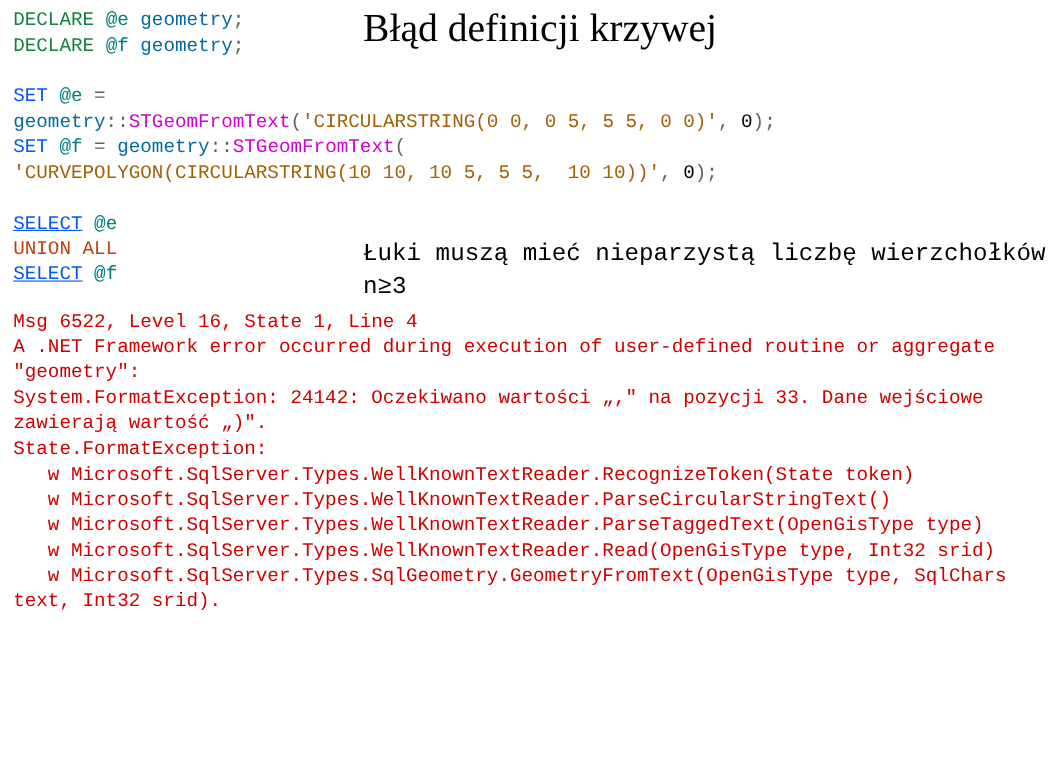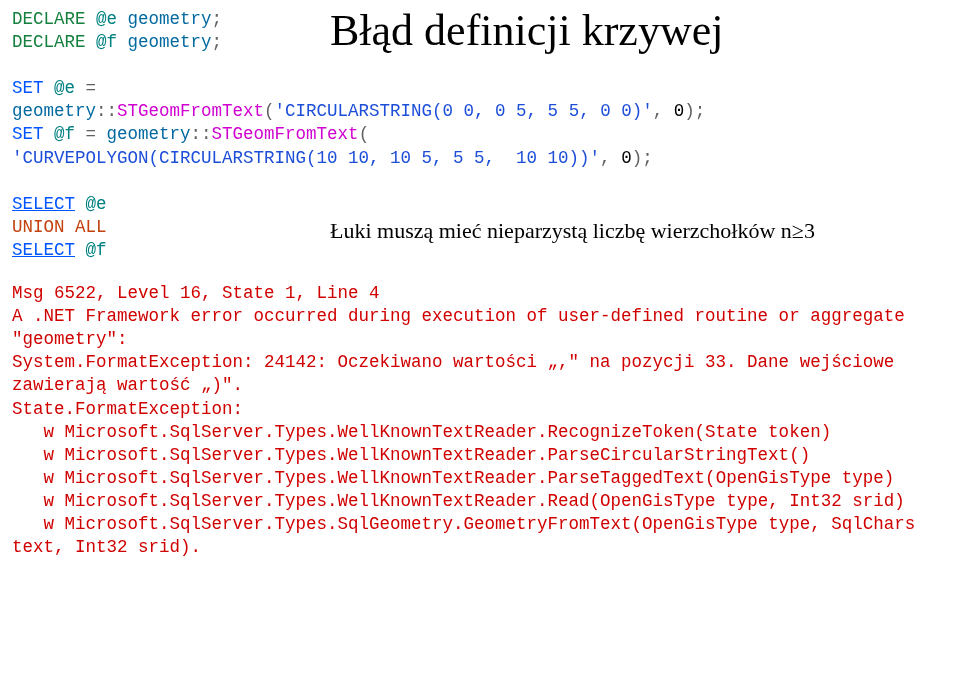--- a/index.html
+++ b/index.html
@@ -13,44 +13,44 @@
     line-height: 1.32;
     background: #ffffff;
     color: #000000;
     position: relative;
   }
   .title {
     position: absolute;
     top: 2px;
     left: 330px;
     font-family: "Times New Roman", Times, serif;
-    font-size: 44px;
+    font-size: 36px;
     font-weight: normal;
     color: #000000;
   }
   .annotation {
     position: absolute;
     top: 216px;
     left: 330px;
-    font-family: Liberation Serif, serif;
+    font-family: Liberation Mono, monospace;
     font-size: 22px;
     line-height: 1.35;
     color: #000000;
   }
   .code {
     white-space: pre;
   }
   .kw-declare { color: #15803d; }
   .kw-set { color: #0055ff; }
   .kw-select { color: #0055ff; text-decoration: underline; }
   .kw-union { color: #c2410c; }
   .var { color: #008080; }
   .type { color: #0369a1; }
   .method { color: #d000d0; }
-  .string { color: #1d4ed8; }
+  .string { color: #a16207; }
   .number { color: #000000; }
   .punct { color: #606060; }
   .err { color: #d00000; }
   .block2 {
     margin-top: 20px;
   }
 </style>
 </head>
 <body>
 

